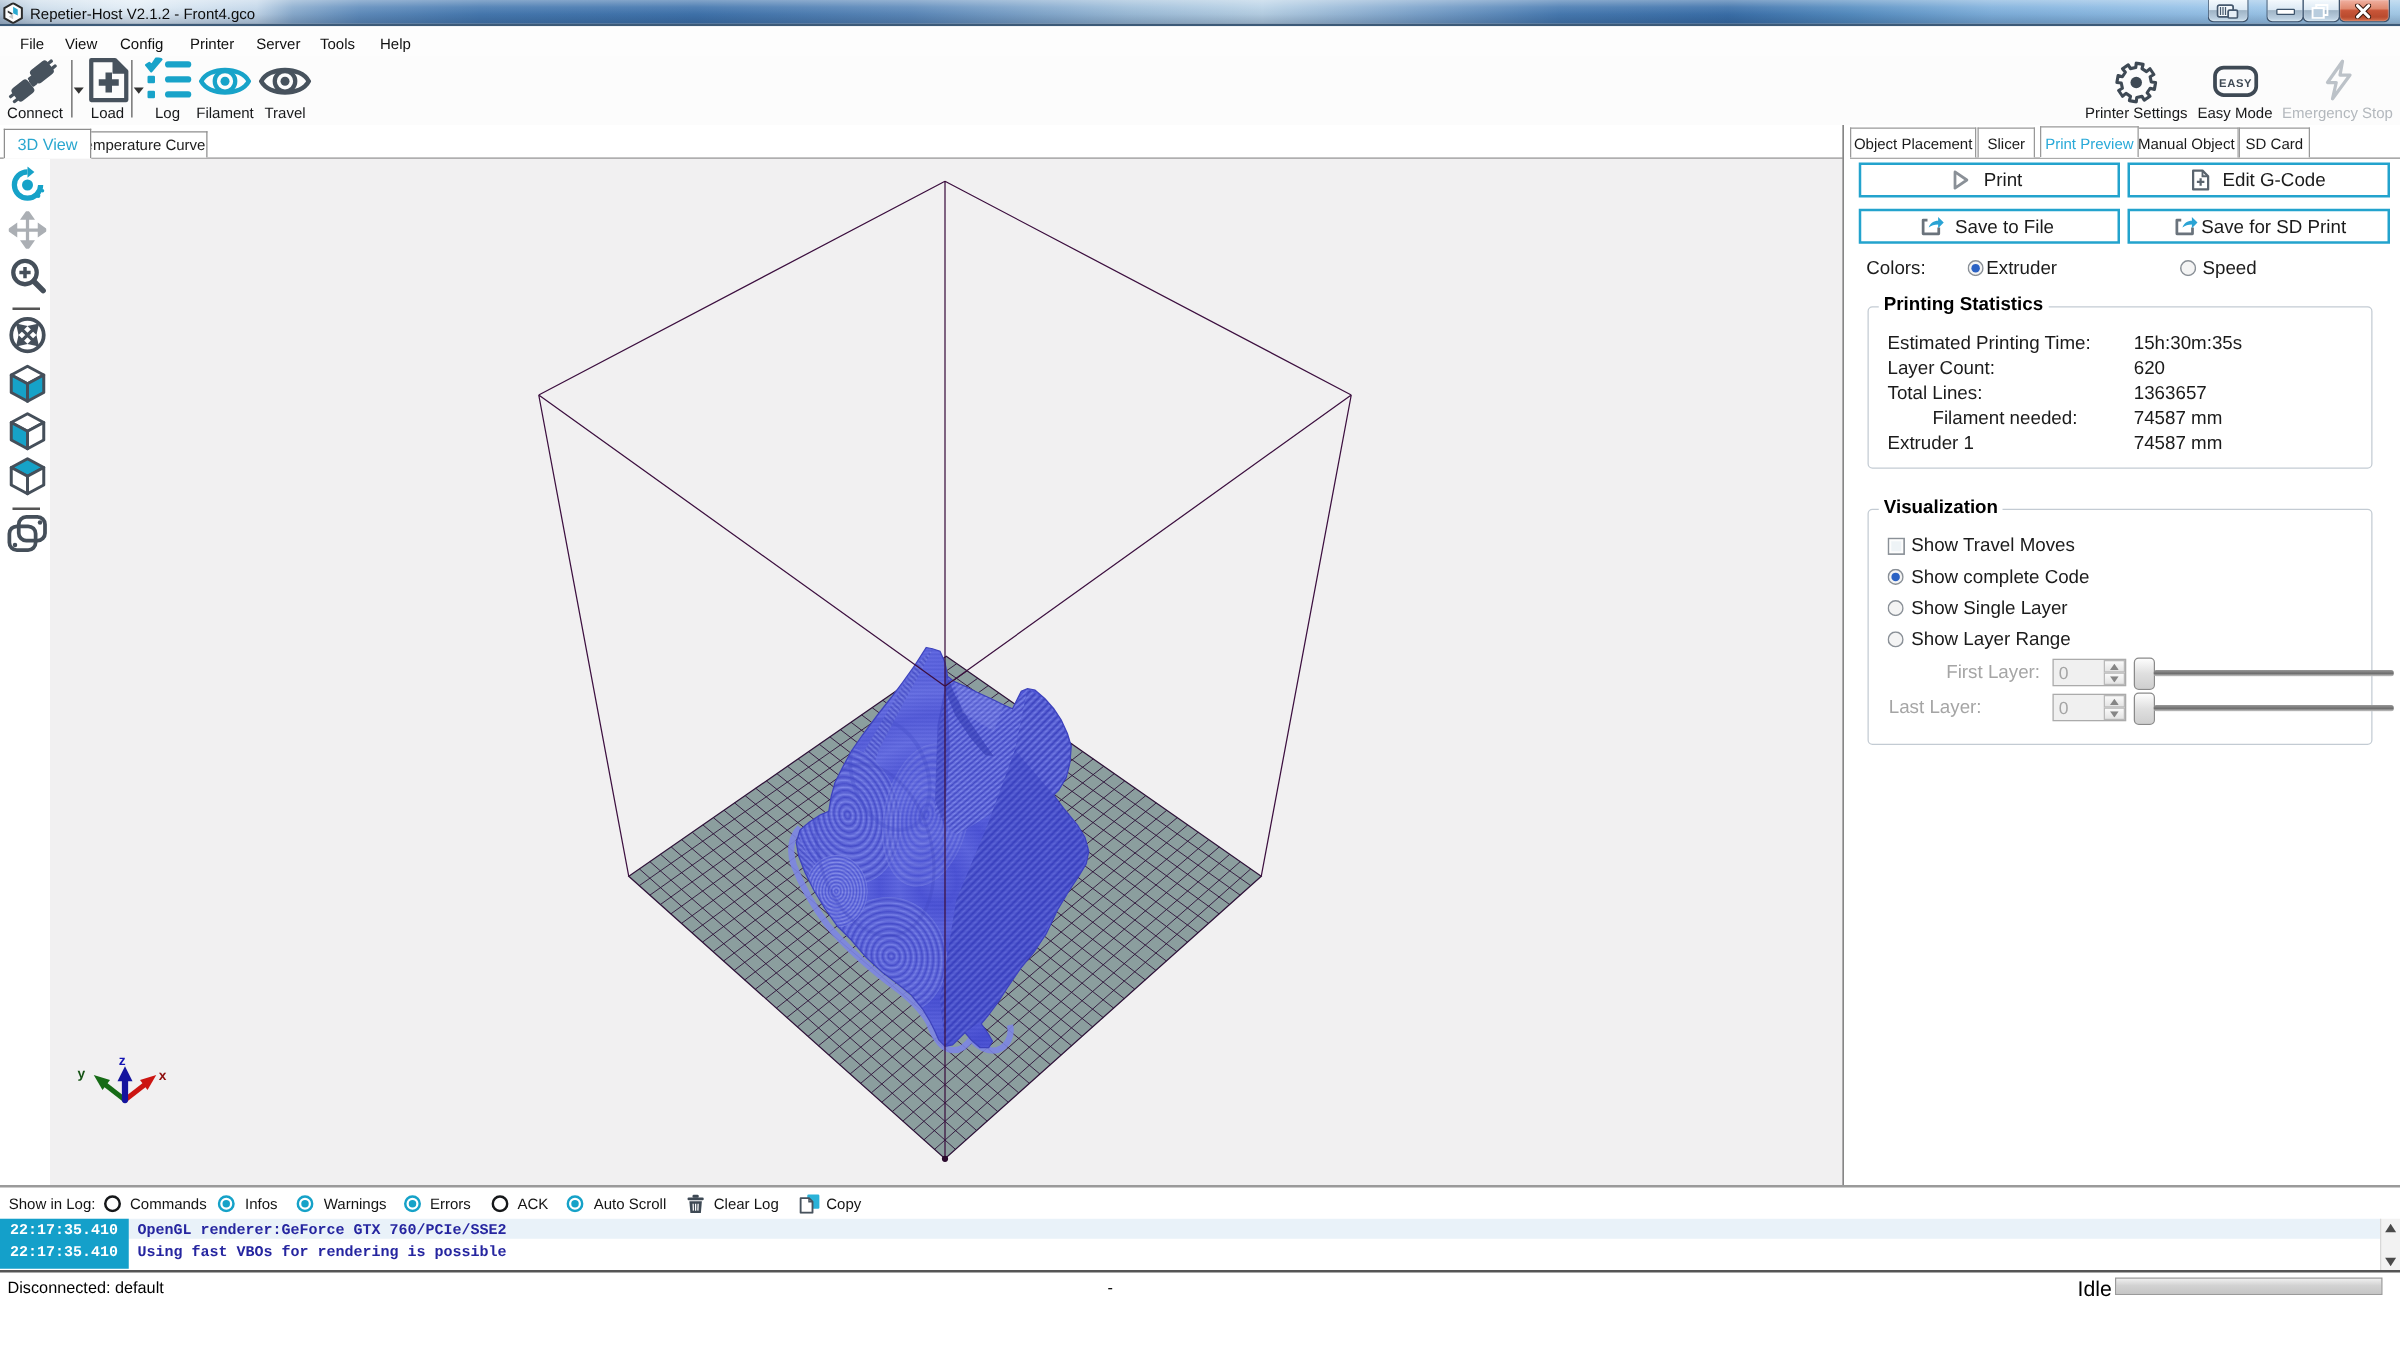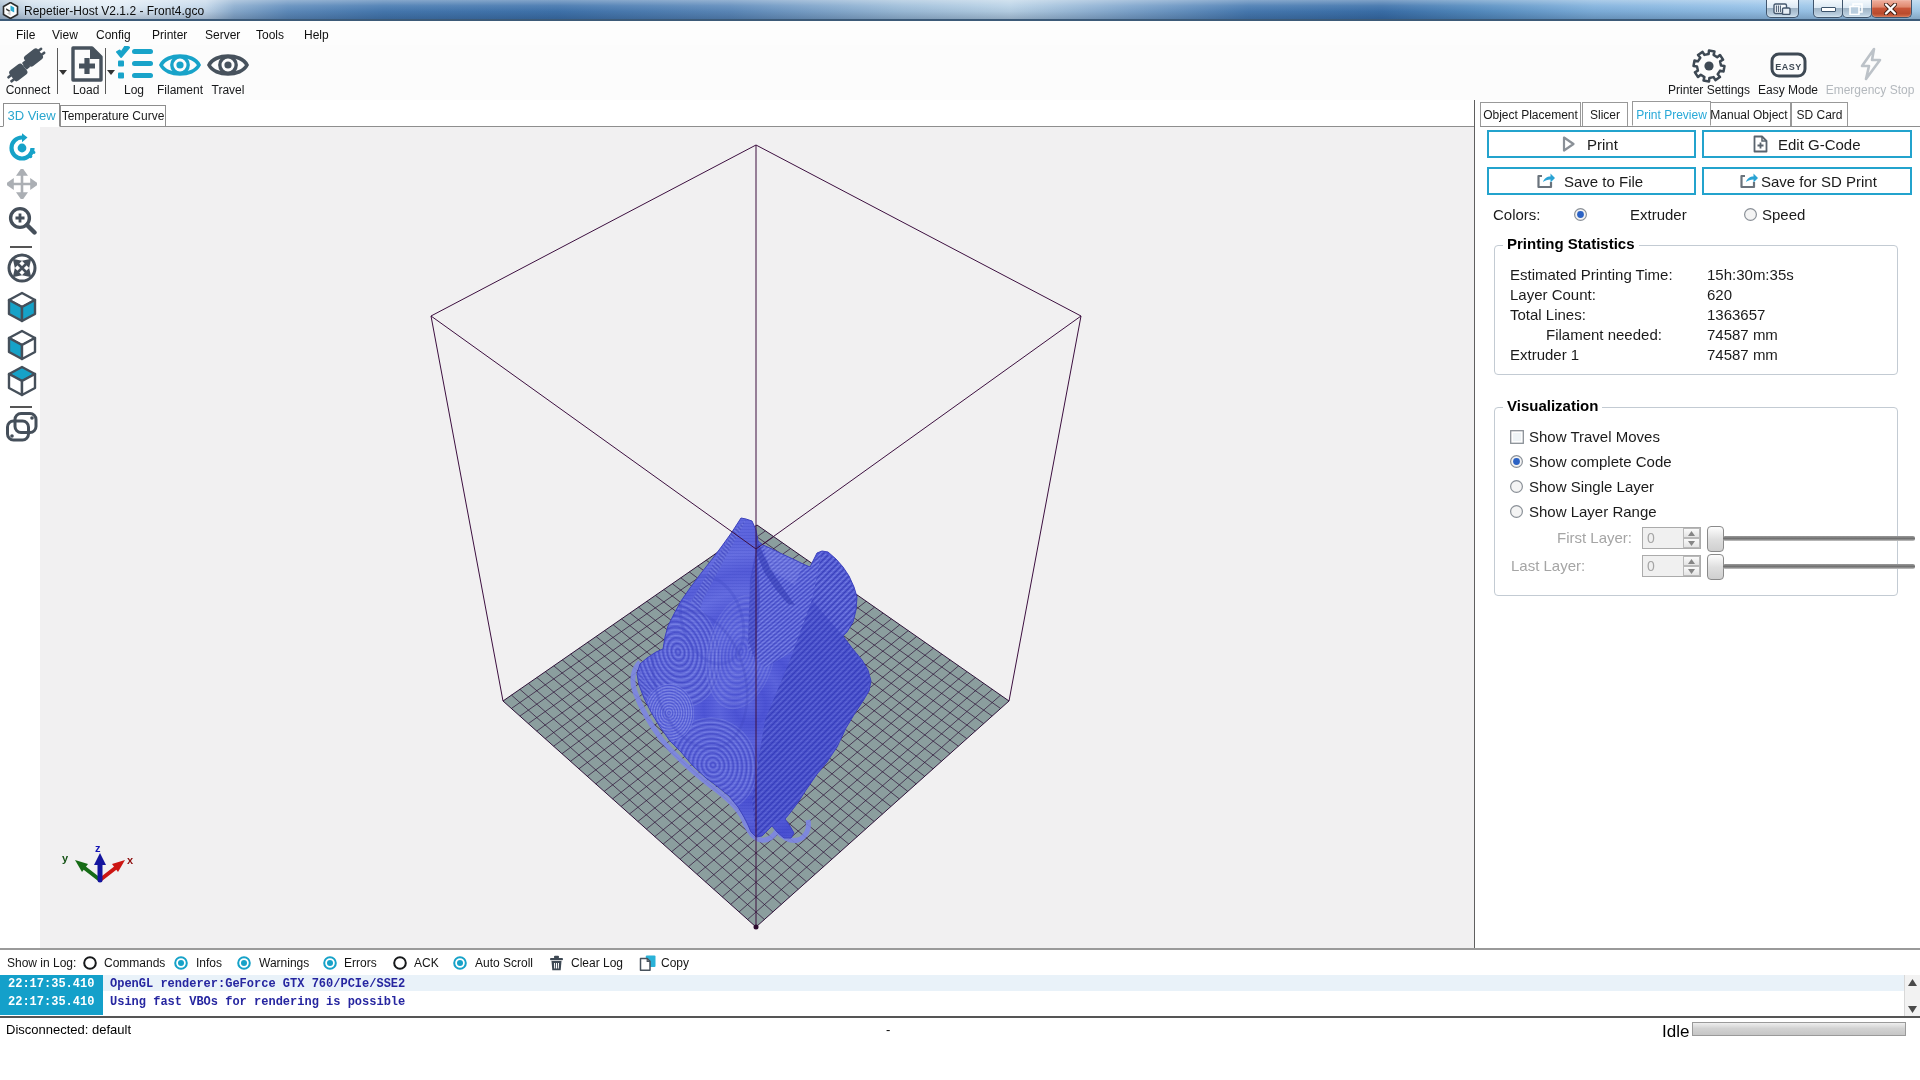--- a/index.html
+++ b/index.html
@@ -204,21 +204,21 @@
 <div class="abs tarr" style="left:107px"></div>
 <div class="abs tlabel" style="left:110px;width:48px">Log</div>
 <div class="abs tlabel" style="left:152px;width:56px">Filament</div>
 <div class="abs tlabel" style="left:203px;width:50px">Travel</div>
 <div class="abs tlabel" style="left:1664px;width:90px">Printer Settings</div>
 <div class="abs tlabel" style="left:1753px;width:70px">Easy Mode</div>
 <div class="abs tlabel dis" style="left:1824px;width:92px">Emergency Stop</div>
 
 <div class="abs" id="ltabrow"></div>
 <div class="abs" id="tabline-l"></div>
-<div class="abs tab" style="left:3px;top:103px;width:57px;height:24px;color:#2aa7cf;padding-top:4px;z-index:2;border-bottom:1px solid #fff;">3D View</div>
+<div class="abs tab" style="left:3px;top:103px;width:70px;height:24px;color:#2aa7cf;padding-top:4px;z-index:2;border-bottom:1px solid #fff;">3D View</div>
 <div class="abs tab" style="left:60px;top:105px;width:106px;height:21px;color:#1c1c1c;font-size:12px;padding-top:3px;">Temperature Curve</div>
 
 <svg class="abs" style="left:40px;top:127px" width="1434" height="823" viewBox="40 127 1434 823">
     <rect x="40" y="127" width="1434" height="823" fill="#f1f0f1"></rect>
     <polygon points="757.0,525.0 1009.0,701.0 756.0,927.0 503.0,701.0" fill="#8b9e9e" stroke="#2e1238" stroke-width="1"></polygon>
     <path d="M765.4,530.9L511.4,708.5M748.5,530.9L1000.6,708.5M773.8,536.7L519.9,716.1M740.1,536.7L992.1,716.1M782.2,542.6L528.3,723.6M731.6,542.6L983.7,723.6M790.6,548.5L536.7,731.1M723.1,548.5L975.3,731.1M799.0,554.3L545.2,738.7M714.7,554.3L966.8,738.7M807.4,560.2L553.6,746.2M706.2,560.2L958.4,746.2M815.8,566.1L562.0,753.7M697.7,566.1L950.0,753.7M824.2,571.9L570.5,761.3M689.3,571.9L941.5,761.3M832.6,577.8L578.9,768.8M680.8,577.8L933.1,768.8M841.0,583.7L587.3,776.3M672.3,583.7L924.7,776.3M849.4,589.5L595.8,783.9M663.9,589.5L916.2,783.9M857.8,595.4L604.2,791.4M655.4,595.4L907.8,791.4M866.2,601.3L612.6,798.9M646.9,601.3L899.4,798.9M874.6,607.1L621.1,806.5M638.5,607.1L890.9,806.5M883.0,613.0L629.5,814.0M630.0,613.0L882.5,814.0M891.4,618.9L637.9,821.5M621.5,618.9L874.1,821.5M899.8,624.7L646.4,829.1M613.1,624.7L865.6,829.1M908.2,630.6L654.8,836.6M604.6,630.6L857.2,836.6M916.6,636.5L663.2,844.1M596.1,636.5L848.8,844.1M925.0,642.3L671.7,851.7M587.7,642.3L840.3,851.7M933.4,648.2L680.1,859.2M579.2,648.2L831.9,859.2M941.8,654.1L688.5,866.7M570.7,654.1L823.5,866.7M950.2,659.9L697.0,874.3M562.3,659.9L815.0,874.3M958.6,665.8L705.4,881.8M553.8,665.8L806.6,881.8M967.0,671.7L713.8,889.3M545.3,671.7L798.2,889.3M975.4,677.5L722.3,896.9M536.9,677.5L789.7,896.9M983.8,683.4L730.7,904.4M528.4,683.4L781.3,904.4M992.2,689.3L739.1,911.9M519.9,689.3L772.9,911.9M1000.6,695.1L747.6,919.5M511.5,695.1L764.4,919.5" stroke="#2e1238" stroke-width="0.8" fill="none" opacity="0.9"></path>
     <defs>
 <linearGradient id="mg" x1="0" y1="0" x2="1" y2="1">
  <stop offset="0" stop-color="#737be7"></stop>
         <stop offset="0.45" stop-color="#555cdc"></stop>
@@ -363,21 +363,21 @@
 <div class="abs" style="z-index:3;left:1683px;top:556px;width:17px;height:10px;box-sizing:border-box;border:1px solid #b9b9b9;background:linear-gradient(#fafafa,#e4e4e4)"></div>
 <svg class="abs" style="z-index:3;left:1688px;top:559px" width="7" height="5" viewBox="0 0 7 5">
     <polygon points="3.5,0 7,5 0,5" fill="#868686"></polygon>
   </svg>
 <div class="abs" style="z-index:3;left:1683px;top:566px;width:17px;height:10px;box-sizing:border-box;border:1px solid #b9b9b9;background:linear-gradient(#fafafa,#e4e4e4)"></div>
 <svg class="abs" style="z-index:3;left:1688px;top:569px" width="7" height="5" viewBox="0 0 7 5">
     <polygon points="0,0 7,0 3.5,5" fill="#868686"></polygon>
   </svg>
 
 <div class="abs stat" style="left:1493px;top:206px;">Colors:</div>
-<div class="abs stat" style="left:1589px;top:206px;margin-left:41px;">Extruder</div>
+<div class="abs stat" style="left:1589px;top:206px;">Extruder</div>
 <div class="abs stat" style="left:1762px;top:206px;">Speed</div>
 
 <div class="abs gbox" style="left:1494px;top:245px;width:404px;height:130px;"></div>
 <div class="abs glabel" style="left:1503px;top:235px;">Printing Statistics</div>
 <div class="abs stat" style="left:1510px;top:266px;">Estimated Printing Time:</div>
 <div class="abs stat" style="left:1707px;top:266px;">15h:30m:35s</div>
 <div class="abs stat" style="left:1510px;top:286px;">Layer Count:</div>
 <div class="abs stat" style="left:1707px;top:286px;">620</div>
 <div class="abs stat" style="left:1510px;top:306px;">Total Lines:</div>
 <div class="abs stat" style="left:1707px;top:306px;">1363657</div>

